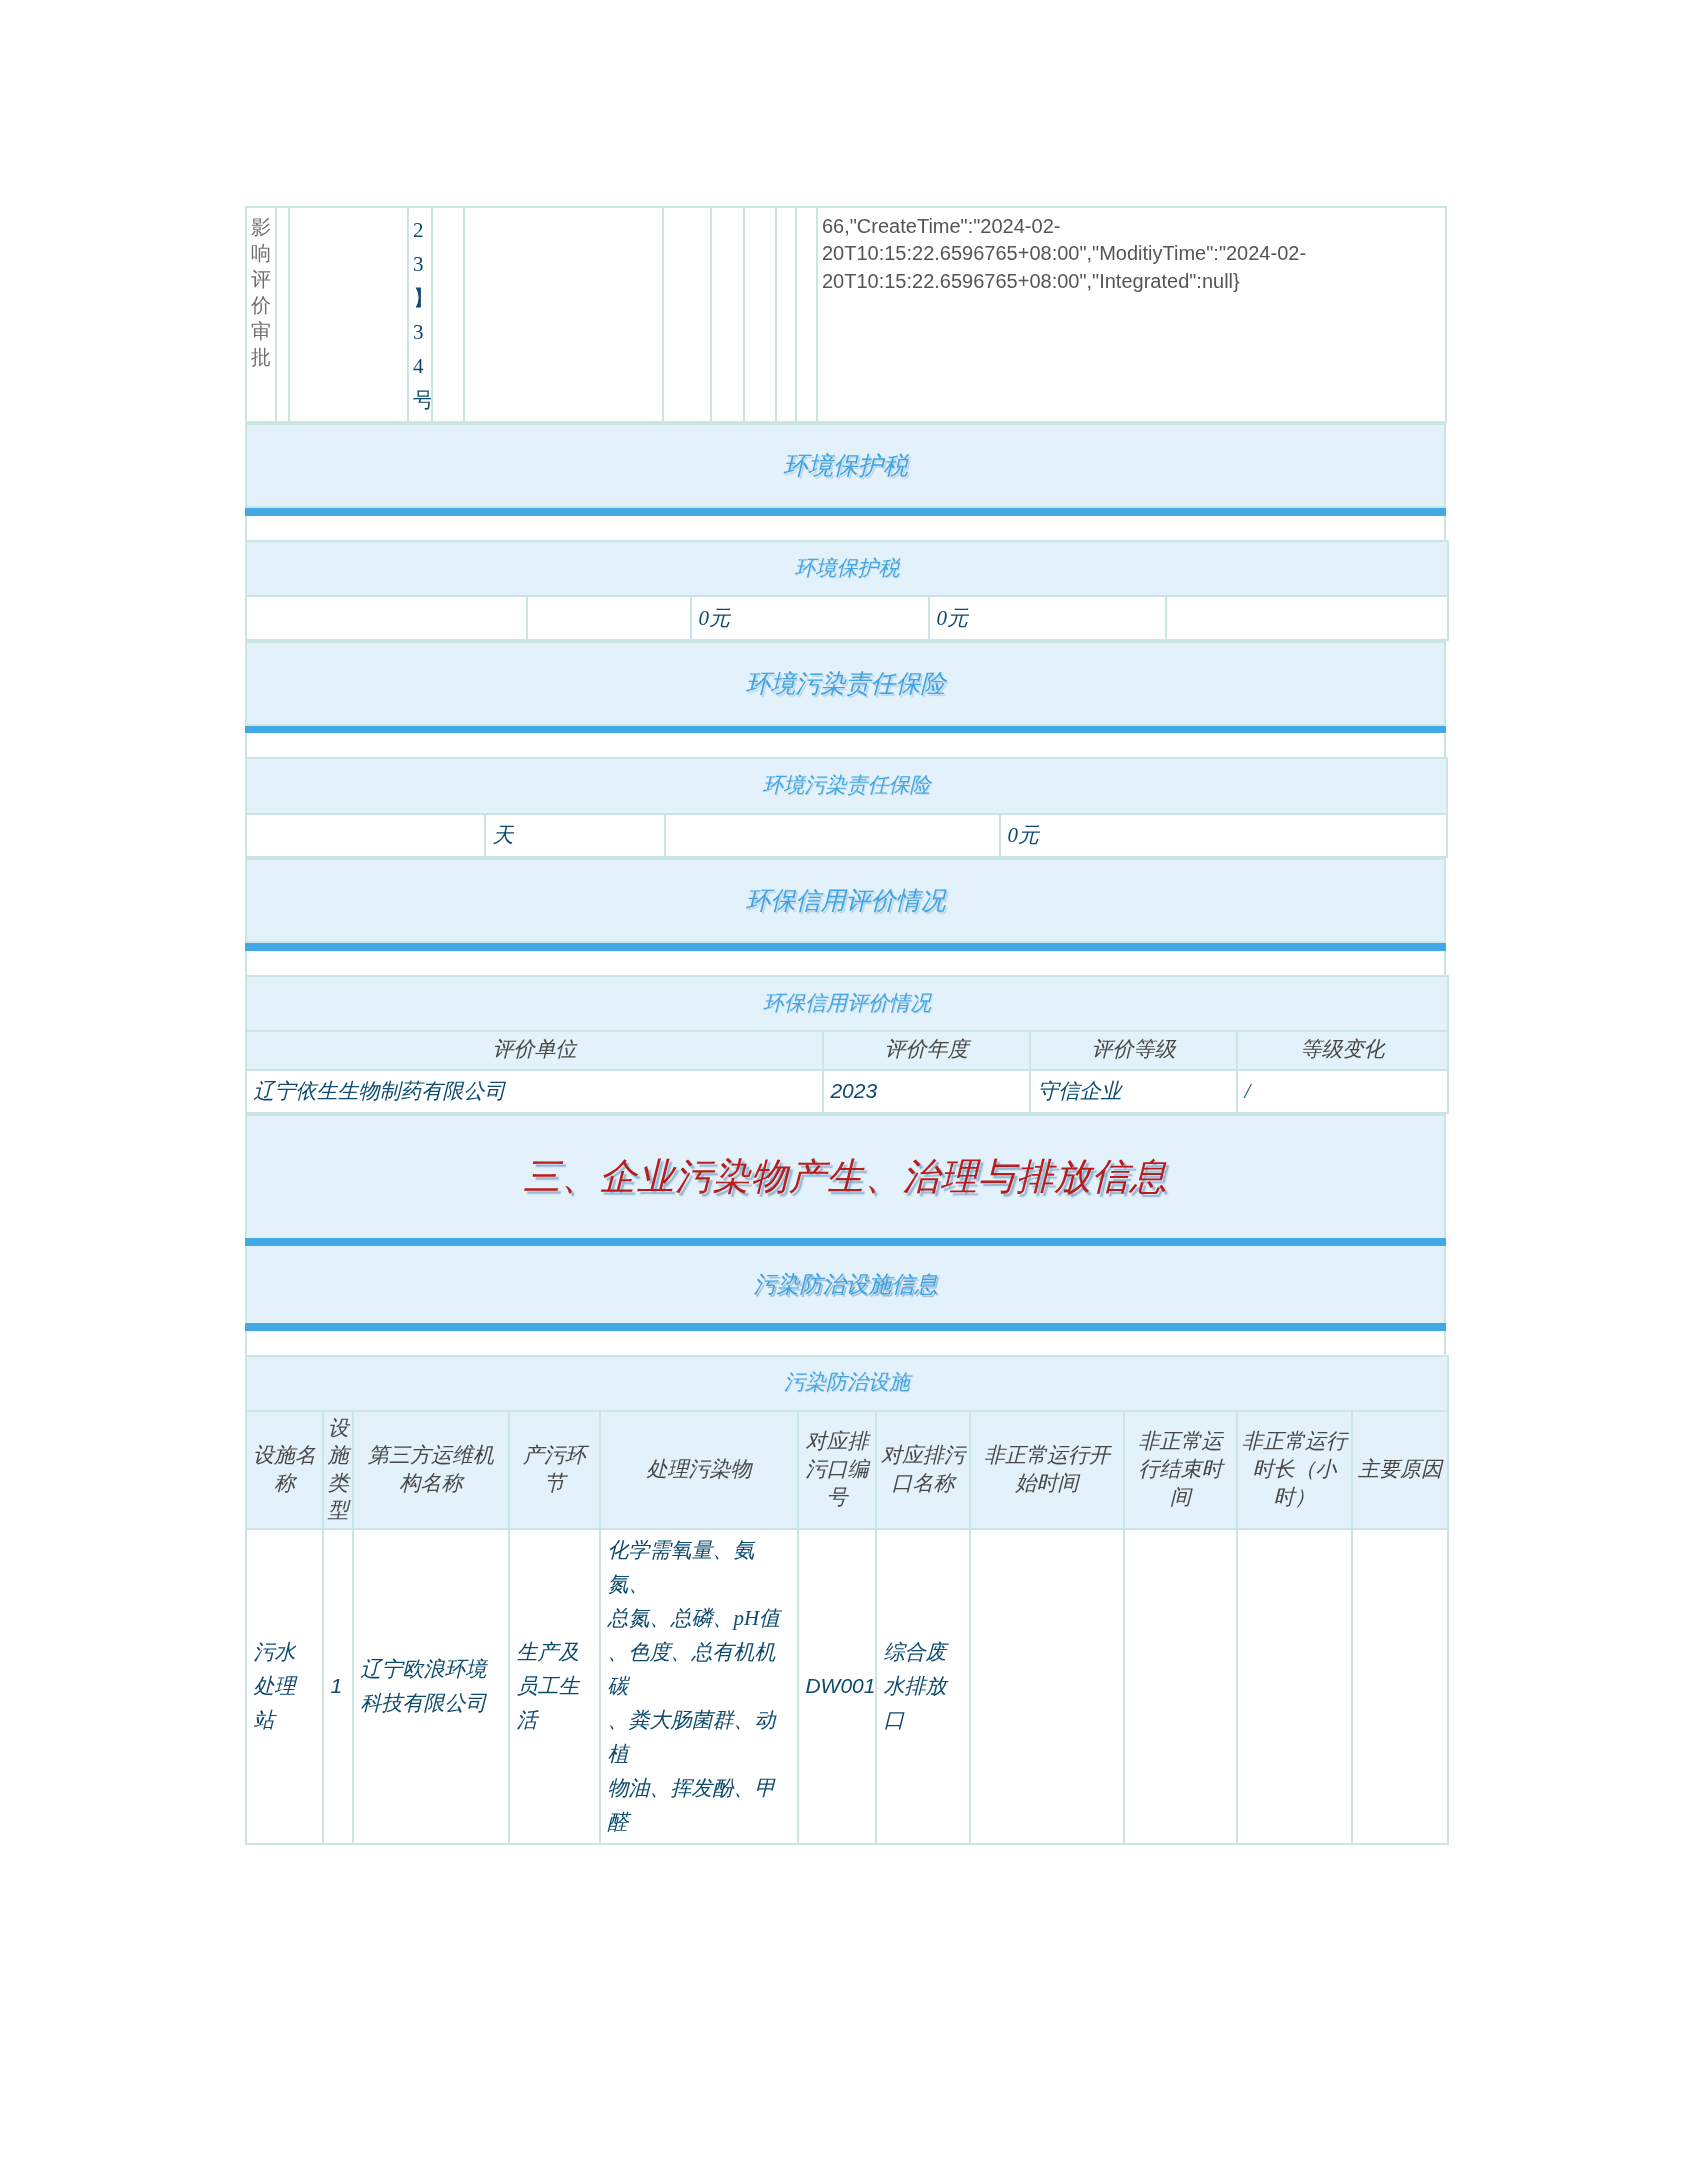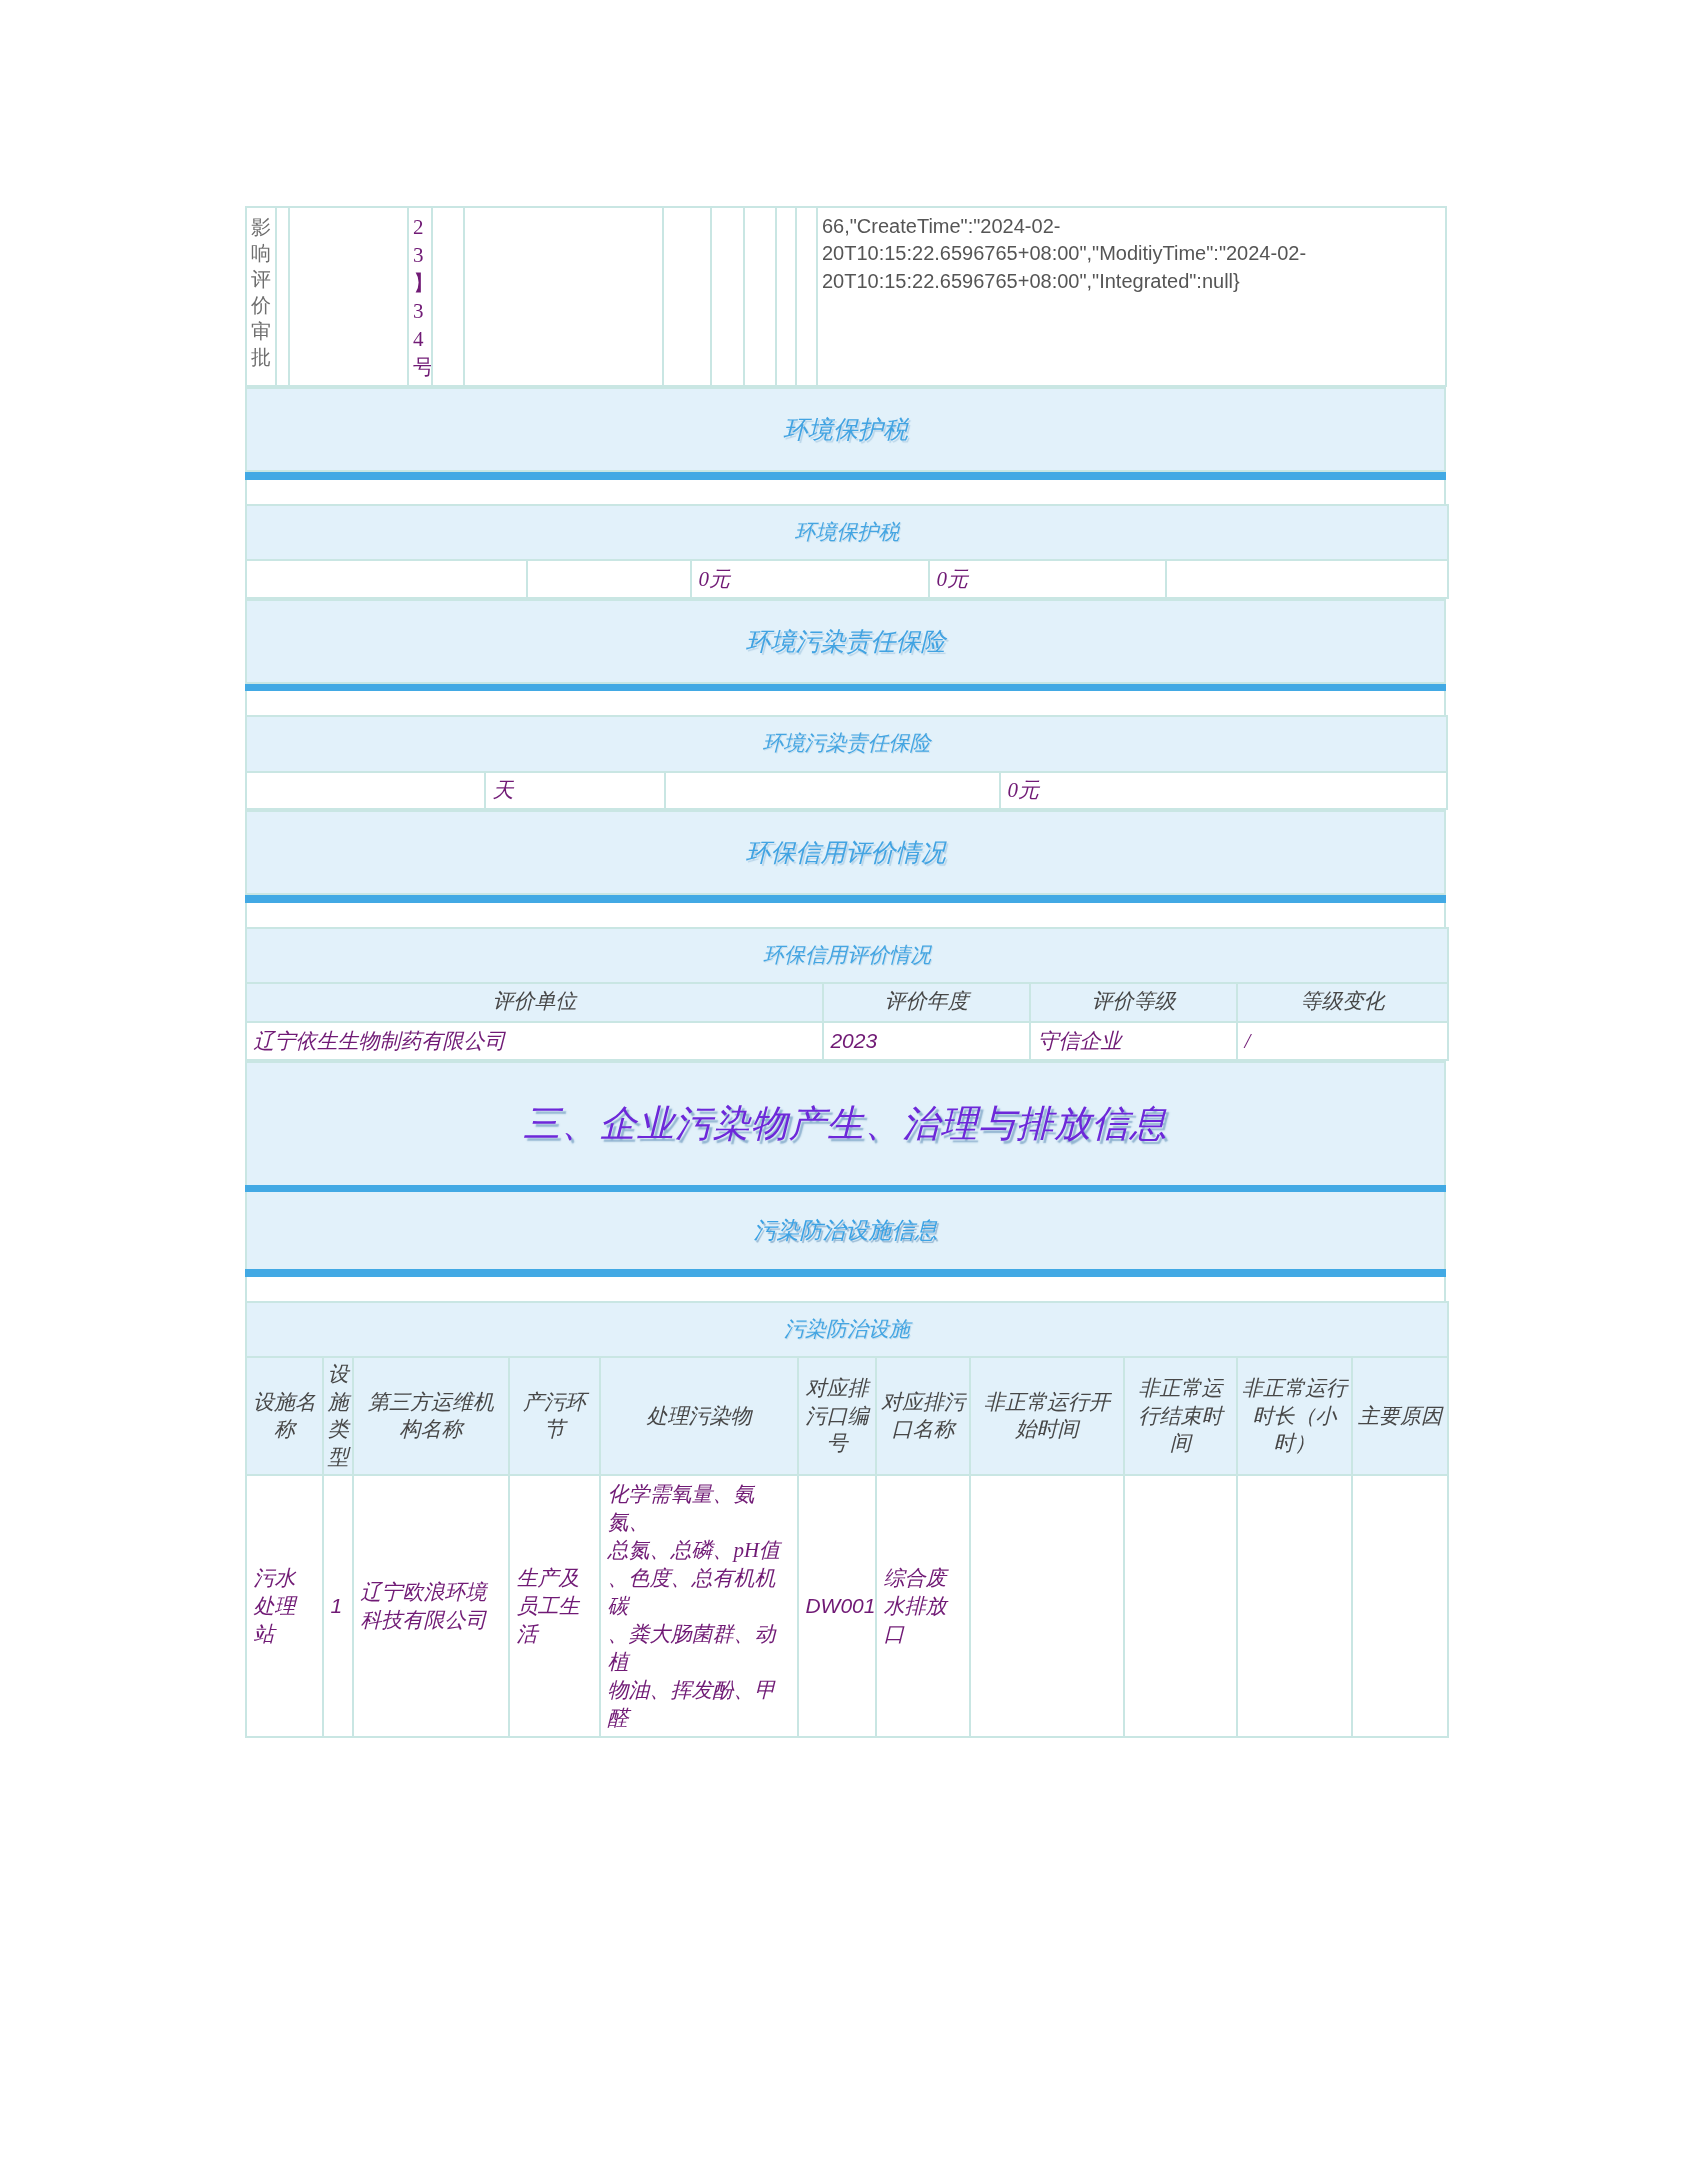--- a/index.html
+++ b/index.html
@@ -9,21 +9,21 @@
     color:#4a4a4a;
     -webkit-font-smoothing:antialiased;
   }
   .doc{position:relative;width:1687px;height:2183px;overflow:hidden;}
   .content{position:absolute;left:245px;top:9px;width:1201px;}
 
   
   table{border-collapse:collapse;table-layout:fixed;width:1201px;}
   td,th{border:2.3px solid #c9e6e3;overflow:hidden;}
   th{background:#e2f1fa;font-weight:normal;font-size:21px;line-height:27.6px;color:#474747;text-align:center;vertical-align:middle;padding:4.6px 3.7px;}
-  td{background:#ffffff;font-size:21px;line-height:28px;text-align:left;vertical-align:middle;padding:3.7px 6.4px;color:#701a75;}
+  td{background:#ffffff;font-size:21px;line-height:34px;text-align:left;vertical-align:middle;padding:3.7px 6.4px;color:#0c4a6e;}
 
   
   .top-table{margin-top:197px;}
   .top-table td{vertical-align:top;padding:4.6px 3.7px;}
   .top-table .rowlabel{color:#6e6e6e;font-size:20px;line-height:26px;text-align:center;padding-top:6.4px;}
   .pre{white-space:pre-line;word-break:break-all;}
   .latin{font-family:"Liberation Sans","DejaVu Sans",sans-serif;font-size:20px;line-height:27.6px;color:#555555;}
 
   
   .block{font-style:italic;}
@@ -33,21 +33,21 @@
     font-size:25px;color:#41a3e2;text-shadow:1.8px 1.8px 0.9px rgba(110,160,200,0.35);
   }
   .blue-bar{height:7.8px;background:#42a9e4;}
   .white-strip{box-sizing:border-box;height:24px;background:#ffffff;border-left:2.3px solid #c9e6e3;border-right:2.3px solid #c9e6e3;}
   .subheader-cell{font-size:21px;color:#44a5e2;height:44px;text-shadow:0.9px 0.9px 0.5px rgba(120,170,205,0.25);}
 
   
   .section-title{
     box-sizing:border-box;border:2.3px solid #c9e6e3;border-bottom:none;background:#e2f1fa;height:124px;
     display:flex;align-items:center;justify-content:center;
-    font-size:37px;letter-spacing:0.9px;color:#6d28d9;
+    font-size:37px;letter-spacing:0.9px;color:#b91c1c;
     text-shadow:2.8px 2.8px 1.4px rgba(60,115,165,0.5);
   }
   .section-subtitle{
     box-sizing:border-box;background:#e2f1fa;height:77px;border-left:2.3px solid #c9e6e3;border-right:2.3px solid #c9e6e3;
     display:flex;align-items:center;justify-content:center;
     font-size:23px;color:#3ca2e4;text-shadow:1.8px 1.8px 0.9px rgba(60,115,165,0.45);
   }
 
   
   .t1 td{height:26px;}

